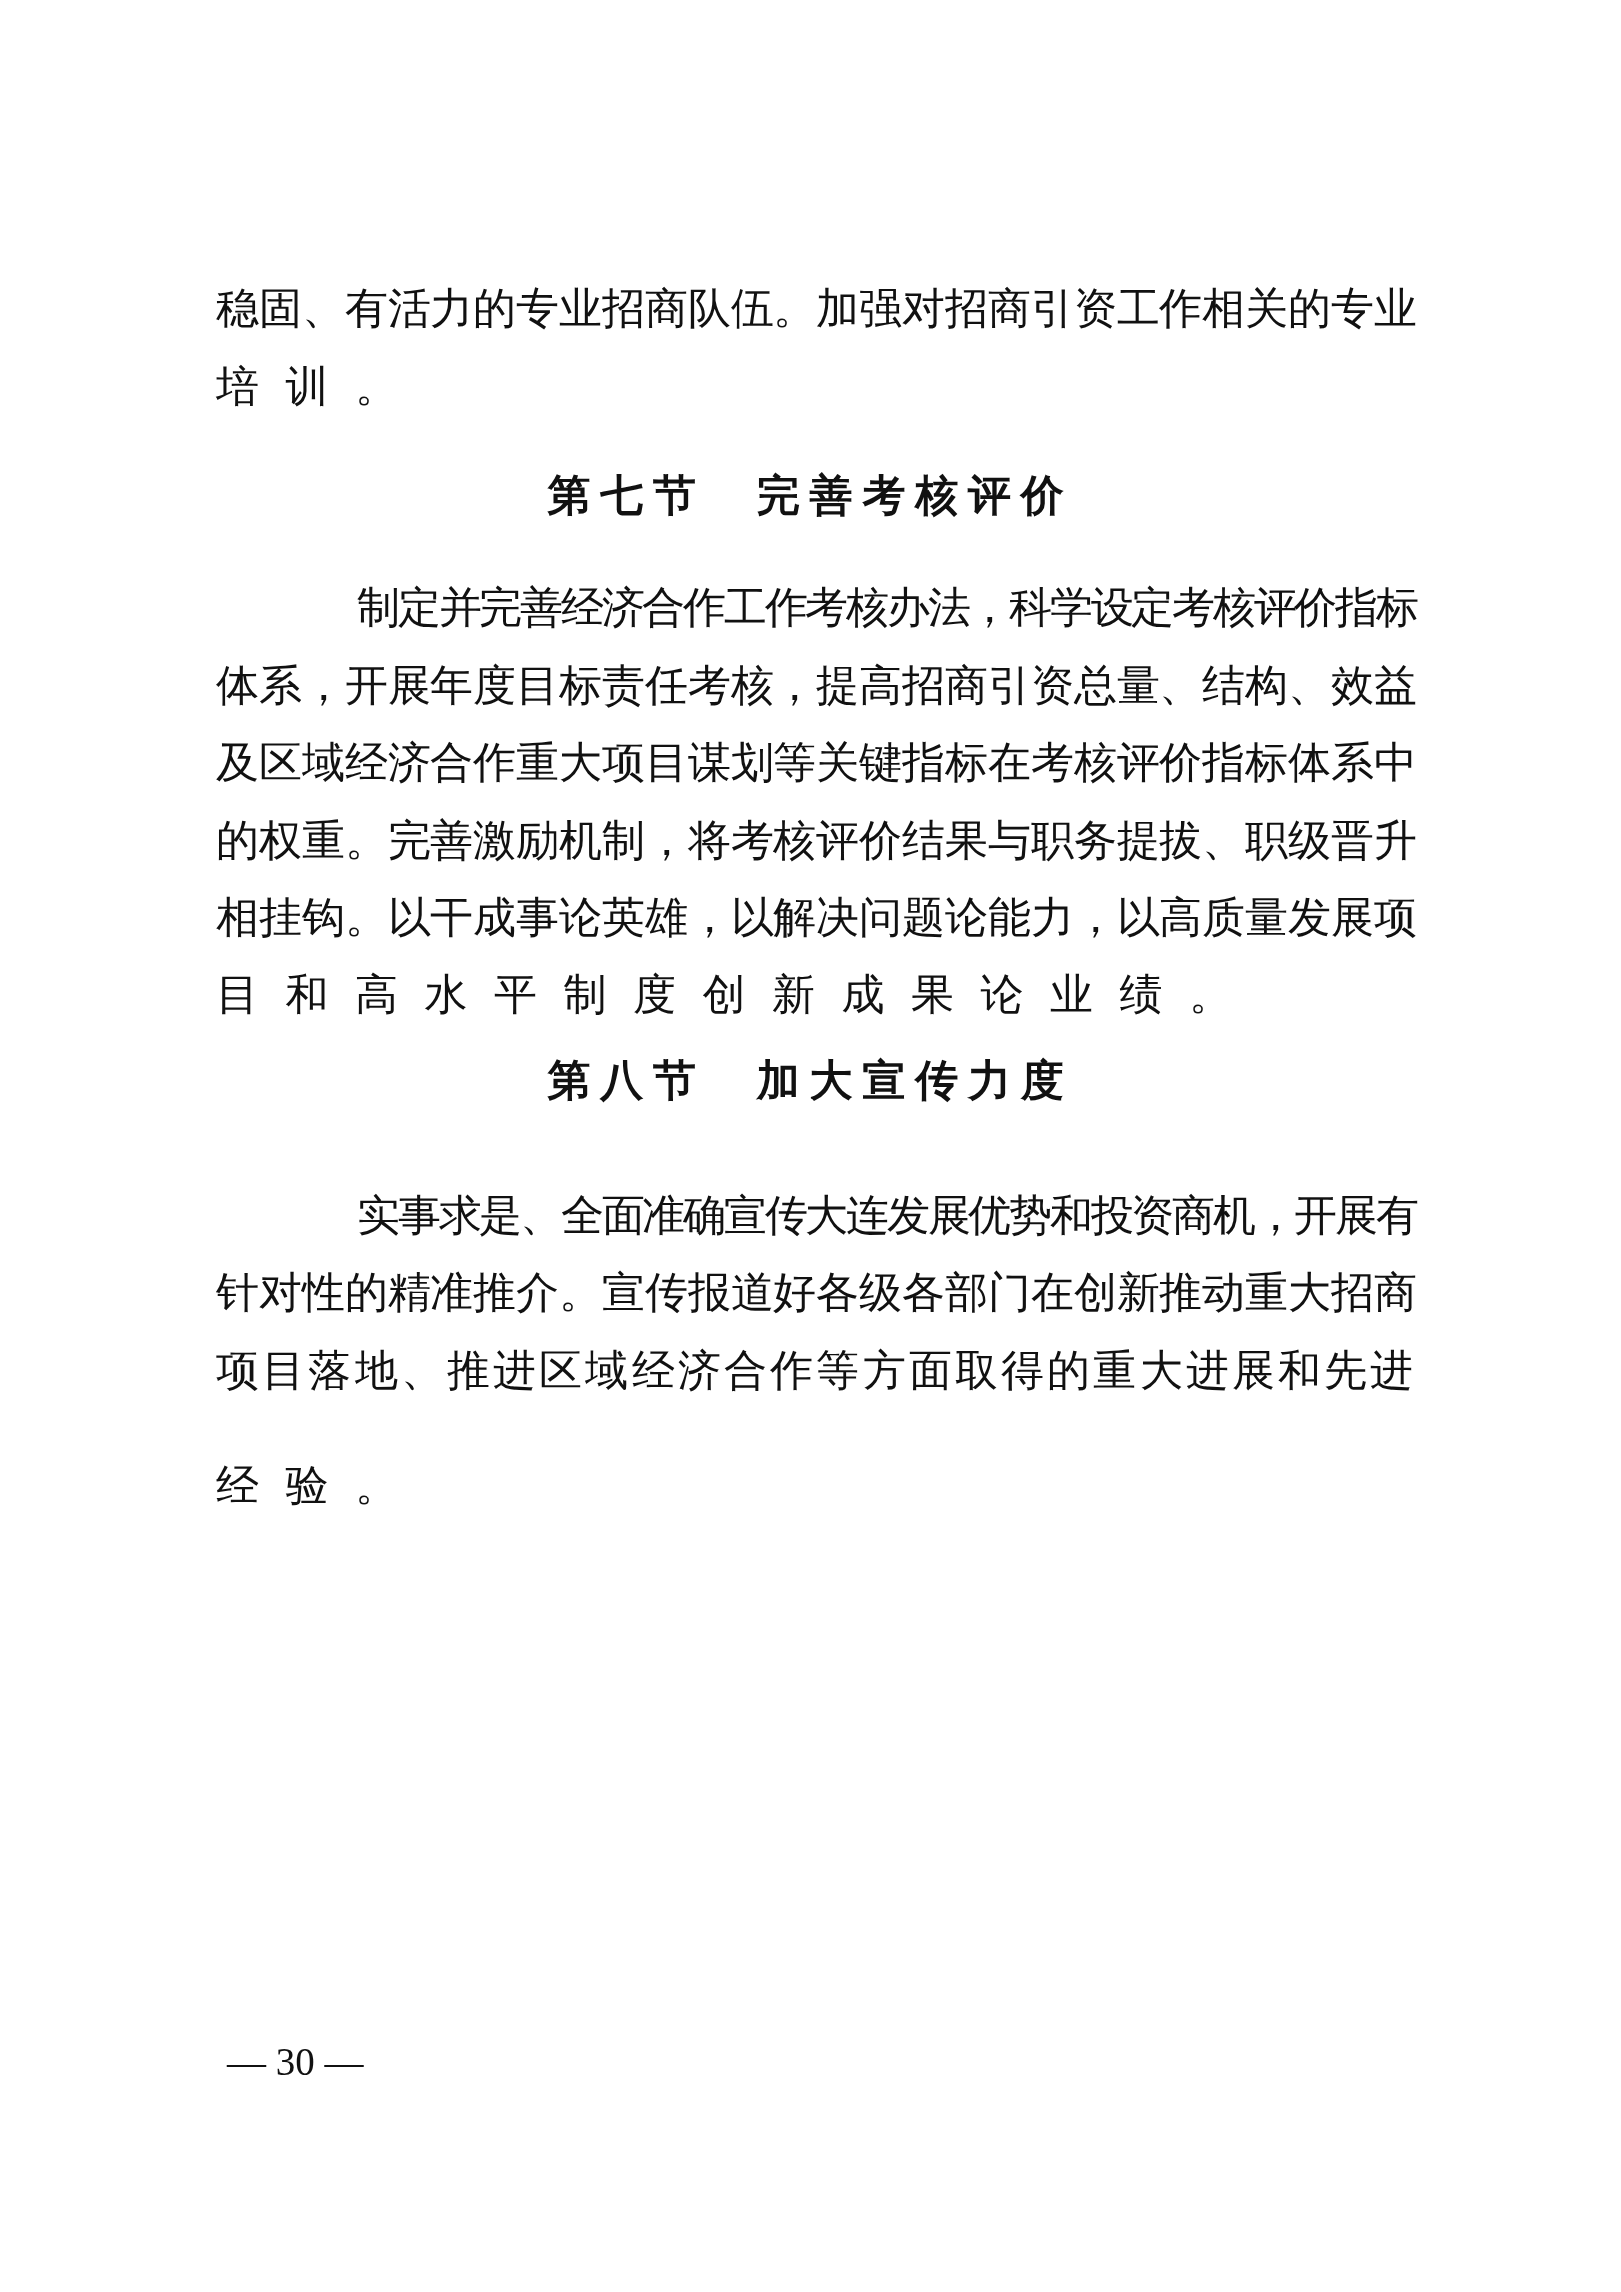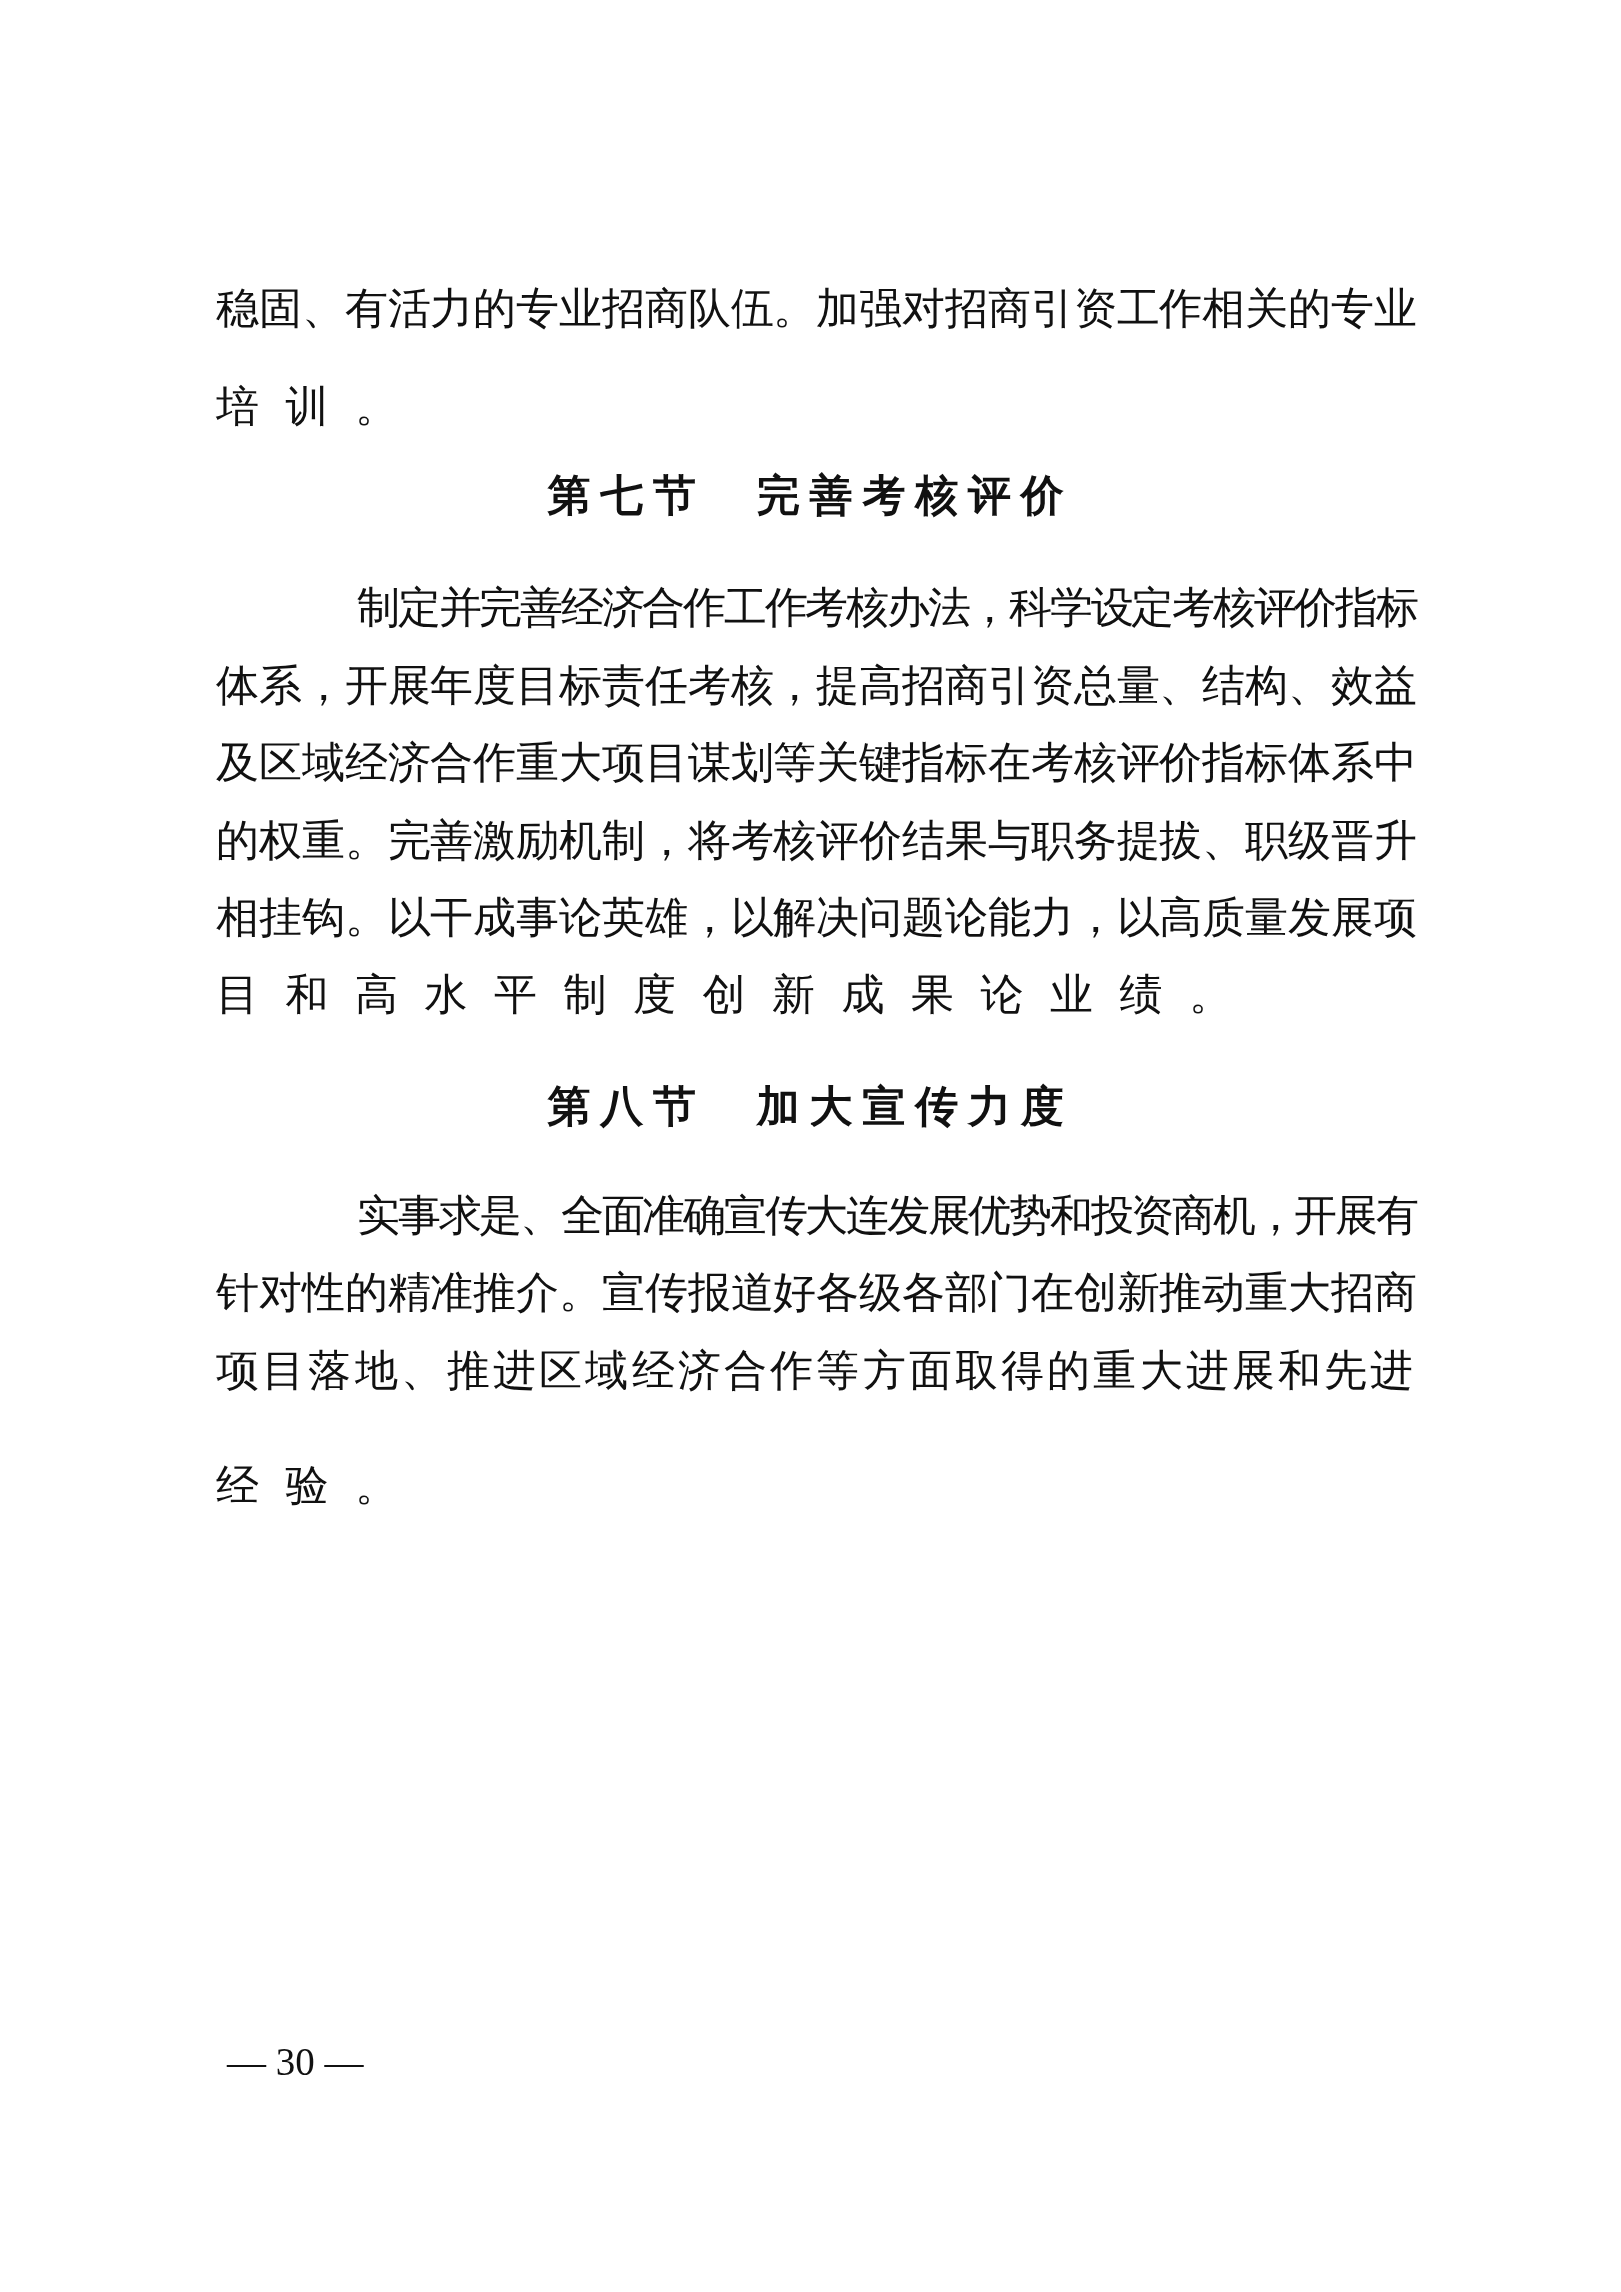--- a/index.html
+++ b/index.html
@@ -45,21 +45,21 @@
         <span style="position: absolute; left: 815px; width: 43px; text-align: center;">引</span>
         <span style="position: absolute; left: 858px; width: 43px; text-align: center;">资</span>
         <span style="position: absolute; left: 901px; width: 43px; text-align: center;">工</span>
         <span style="position: absolute; left: 943px; width: 43px; text-align: center;">作</span>
         <span style="position: absolute; left: 986px; width: 43px; text-align: center;">相</span>
         <span style="position: absolute; left: 1029px; width: 43px; text-align: center;">关</span>
         <span style="position: absolute; left: 1072px; width: 43px; text-align: center;">的</span>
         <span style="position: absolute; left: 1115px; width: 43px; text-align: center;">专</span>
         <span style="position: absolute; left: 1158px; width: 43px; text-align: center;">业</span>
       </div>
-    <div class="line last" style="top:377px;">培训。</div>
+    <div class="line last" style="top:357px;">培训。</div>
   </div>
 
   <div class="heading" style="top:466px;">
     <span>第七节</span><span class="gap"></span><span>完善考核评价</span>
   </div>
 
   <div>
     <div class="line indent" style="top:578px;">
         <span style="position: absolute; left: 0px; width: 41px; text-align: center;">制</span>
         <span style="position: absolute; left: 41px; width: 41px; text-align: center;">定</span>
@@ -204,21 +204,21 @@
         <span style="position: absolute; left: 943px; width: 43px; text-align: center;">高</span>
         <span style="position: absolute; left: 986px; width: 43px; text-align: center;">质</span>
         <span style="position: absolute; left: 1029px; width: 43px; text-align: center;">量</span>
         <span style="position: absolute; left: 1072px; width: 43px; text-align: center;">发</span>
         <span style="position: absolute; left: 1115px; width: 43px; text-align: center;">展</span>
         <span style="position: absolute; left: 1158px; width: 43px; text-align: center;">项</span>
       </div>
     <div class="line last" style="top:965px;">目和高水平制度创新成果论业绩。</div>
   </div>
 
-  <div class="heading" style="top:1077px;">
+  <div class="heading" style="top:1051px;">
     <span>第八节</span><span class="gap"></span><span>加大宣传力度</span>
   </div>
 
   <div>
     <div class="line indent" style="top:1186px;">
         <span style="position: absolute; left: 0px; width: 41px; text-align: center;">实</span>
         <span style="position: absolute; left: 41px; width: 41px; text-align: center;">事</span>
         <span style="position: absolute; left: 82px; width: 41px; text-align: center;">求</span>
         <span style="position: absolute; left: 122px; width: 41px; text-align: center;">是</span>
         <span style="position: absolute; left: 163px; width: 41px; text-align: center;">、</span>

